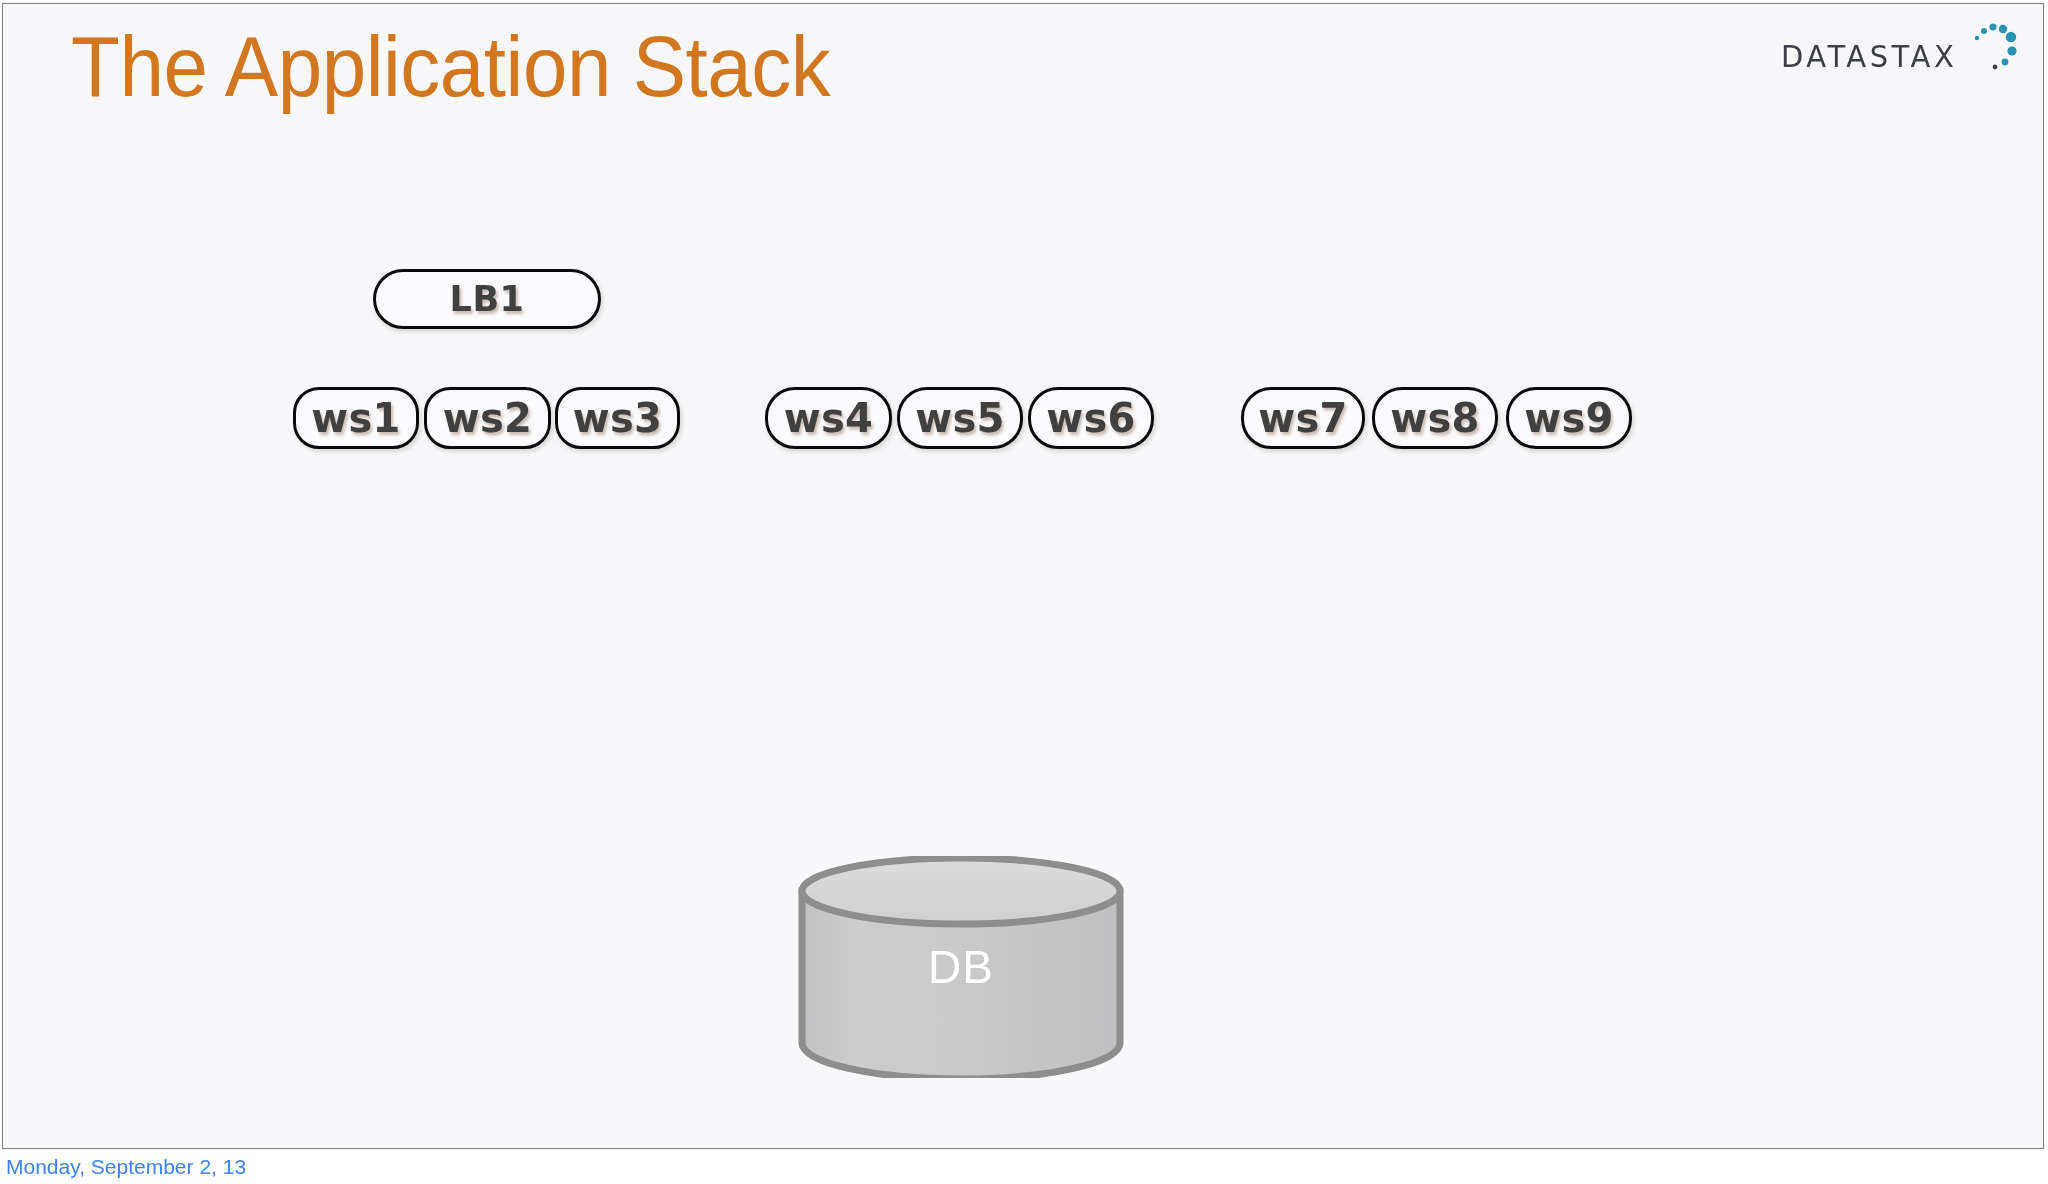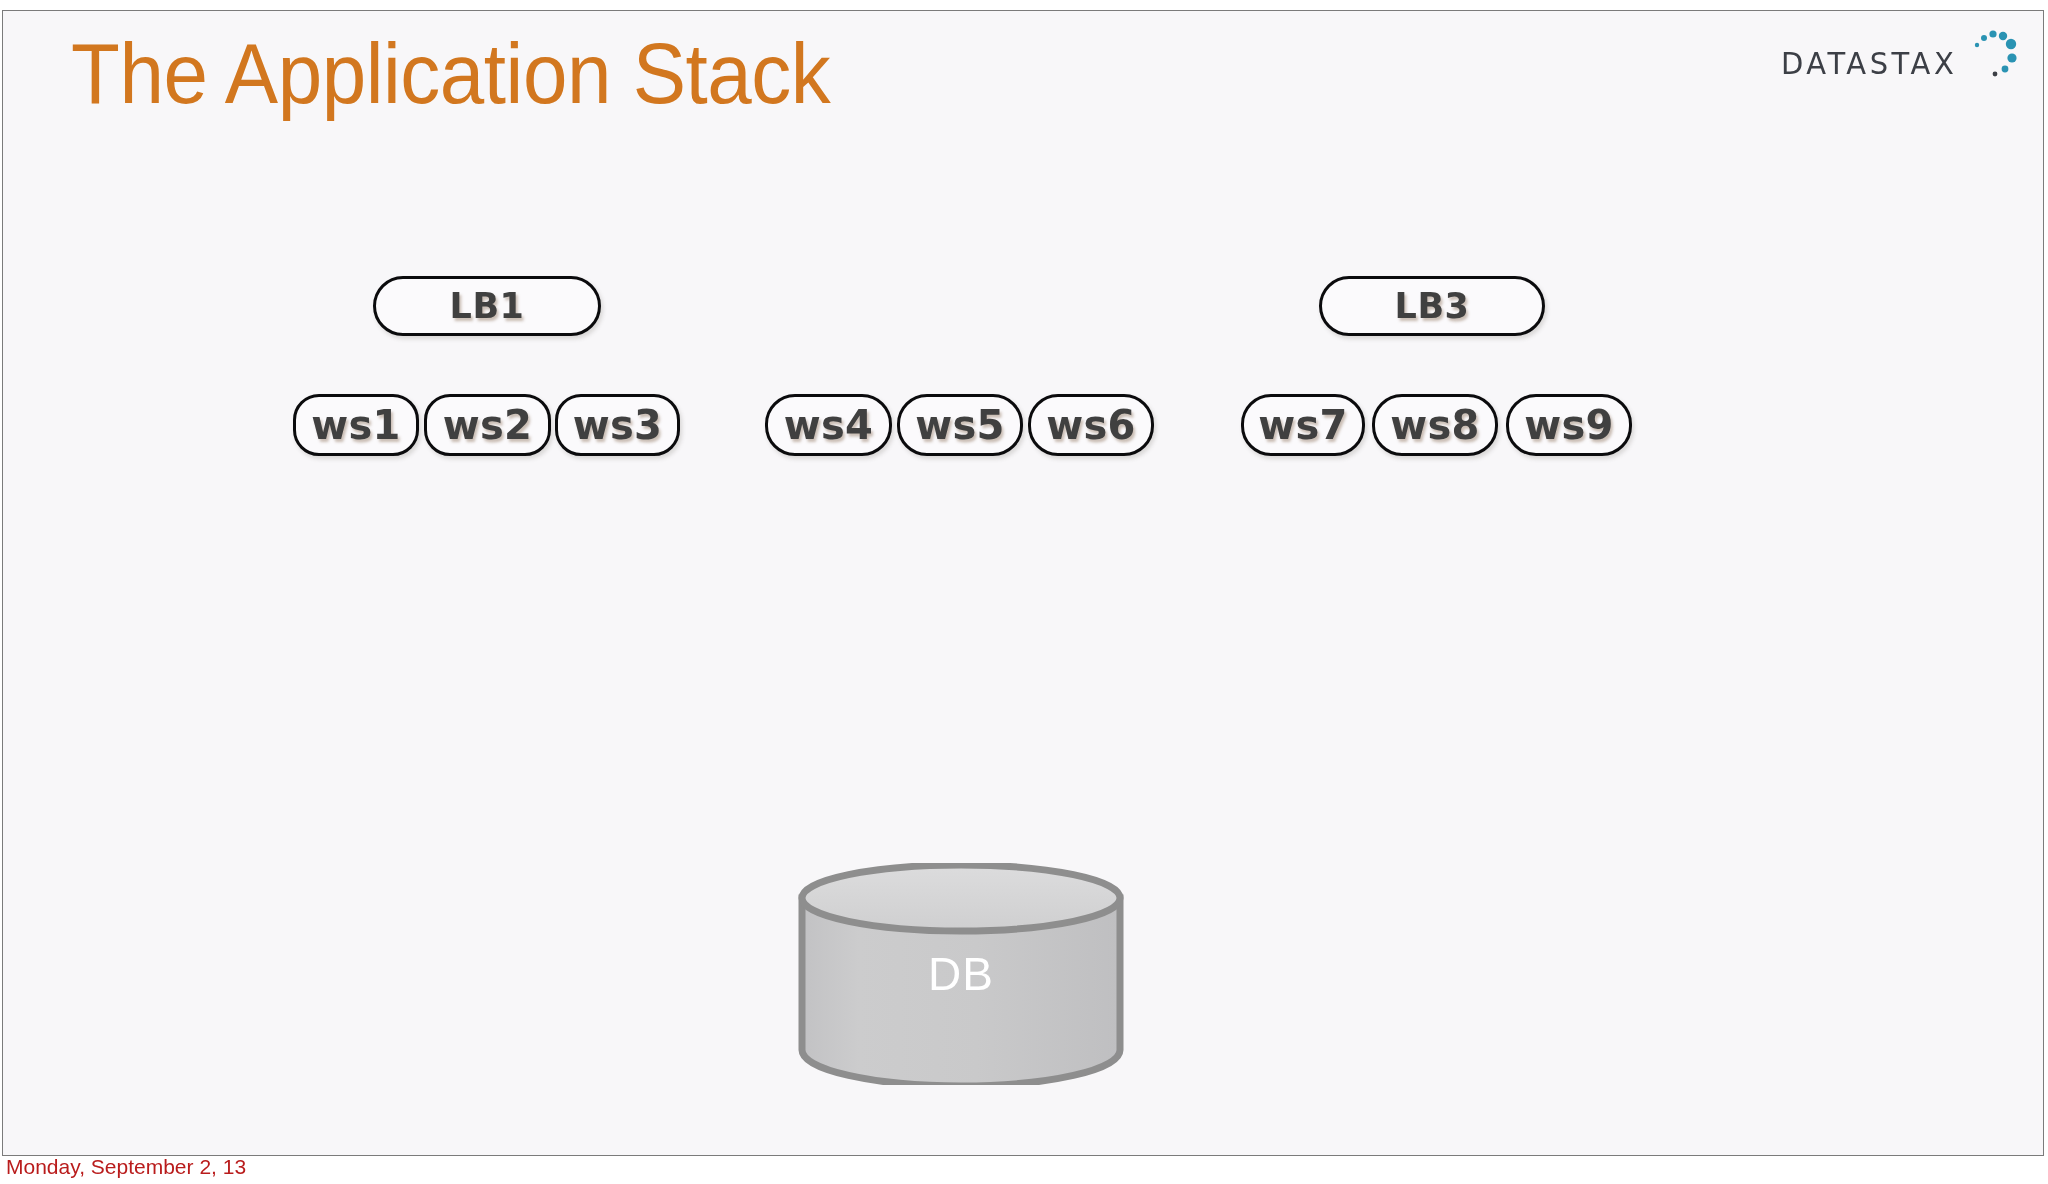--- a/index.html
+++ b/index.html
@@ -19,21 +19,21 @@
     position: relative;
     width: 2048px;
     height: 1184px;
     background: #ffffff;
   }
 
   
   .slide-canvas {
     position: absolute;
     left: 2px;
-    top: 10px;
+    top: 3px;
     width: 2042px;
     height: 1146px;
     background: #f8f7f9;
     border: 1px solid #7b7b7b;
     box-sizing: border-box;
     overflow: hidden;
   }
 
   
   .slide-title {
@@ -175,21 +175,21 @@
     pointer-events: none;
   }
 
   
   .footer-date {
     position: absolute;
     left: 6px;
     top: 1155px;
     font-family: "Liberation Sans", sans-serif;
     font-size: 21px;
-    color: #b91c1c;
+    color: #3b82f6;
   }
 </style>
 </head>
 <body>
 
 <div id="slide-root">
 
   <div class="slide-canvas">
 
     <div class="slide-title">The Application Stack</div>
@@ -203,21 +203,20 @@
         <circle cx="44" cy="7" r="4.2" fill="#2a93b3"></circle>
         <circle cx="52" cy="15" r="5.2" fill="#2a93b3"></circle>
         <circle cx="53" cy="29" r="4.6" fill="#2a93b3"></circle>
         <circle cx="46" cy="40" r="3.4" fill="#2a93b3"></circle>
         <circle cx="36" cy="45" r="2.4" fill="#3c3f46"></circle>
       </svg>
     </div>
 
 
     <div class="node node-lb" style="left:370px; top:265px; width:228px; height:60px;">LB1</div>
-    <div class="node node-lb" style="left:1316px; top:265px; width:226px; height:60px;">LB3</div>
 
     <div class="node node-ws" style="left:290px; top:383px; width:126px; height:62px;">ws1</div>
     <div class="node node-ws" style="left:421px; top:383px; width:127px; height:62px;">ws2</div>
     <div class="node node-ws" style="left:552px; top:383px; width:125px; height:62px;">ws3</div>
 
     <div class="node node-ws pill" style="left:762px; top:383px; width:127px; height:62px;">ws4</div>
     <div class="node node-ws pill" style="left:894px; top:383px; width:126px; height:62px;">ws5</div>
     <div class="node node-ws pill" style="left:1025px; top:383px; width:126px; height:62px;">ws6</div>
 
     <div class="node node-ws pill" style="left:1238px; top:383px; width:124px; height:62px;">ws7</div>

